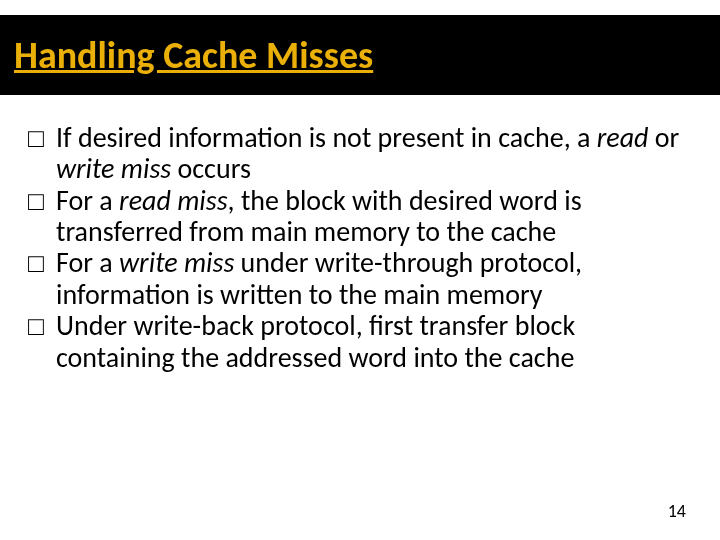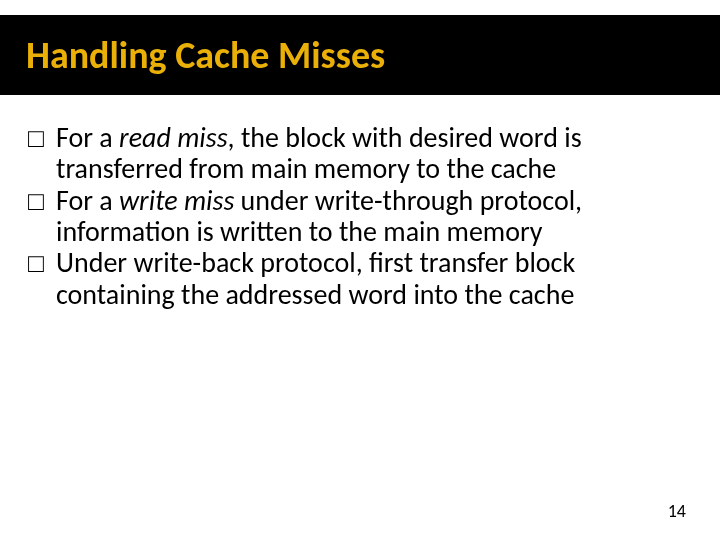--- a/index.html
+++ b/index.html
@@ -23,21 +23,22 @@
     left: 0;
     width: 720px;
     height: 80px;
     background: #000000;
     display: flex;
     align-items: center;
   }
   .title-text {
     font-size: 38px;
     font-weight: 700;
-    padding-left: 26px;
+    padding-left: 14px;
+    text-decoration: underline;
     
   }
   .body-area {
     position: absolute;
     top: 122px;
     left: 28px;
     width: 668px;
   }
   .bullet {
     font-size: 28px;
@@ -68,20 +69,23 @@
 <body>
 
 <div class="slide">
 
   <div class="title-band">
     <div class="title-text" data-bind="slide.title" data-bind-attr="style:slide._title_style" style="color:#eab007;">Handling Cache Misses</div>
   </div>
 
   <div class="body-area">
 
+    <div class="bullet">
+      <span class="sq" data-bind="slide.bullet_marker">□</span><span><span data-bind="slide.bullets.0.pre">If desired information is not present in cache, a </span><span class="em" data-bind="slide.bullets.0.em1">read</span><span data-bind="slide.bullets.0.mid"> or </span><span class="em" data-bind="slide.bullets.0.em2">write miss</span><span data-bind="slide.bullets.0.post"> occurs</span></span>
+    </div>
 
     <div class="bullet">
       <span class="sq" data-bind="slide.bullet_marker">□</span><span><span data-bind="slide.bullets.1.pre">For a </span><span class="em" data-bind="slide.bullets.1.em1">read miss</span><span data-bind="slide.bullets.1.mid"></span><span class="em" data-bind="slide.bullets.1.em2"></span><span data-bind="slide.bullets.1.post">, the block with desired word is transferred from main memory to the cache</span></span>
     </div>
 
     <div class="bullet">
       <span class="sq" data-bind="slide.bullet_marker">□</span><span><span data-bind="slide.bullets.2.pre">For a </span><span class="em" data-bind="slide.bullets.2.em1">write miss</span><span data-bind="slide.bullets.2.mid"></span><span class="em" data-bind="slide.bullets.2.em2"></span><span data-bind="slide.bullets.2.post"> under write-through protocol, information is written to the main memory</span></span>
     </div>
 
     <div class="bullet">

